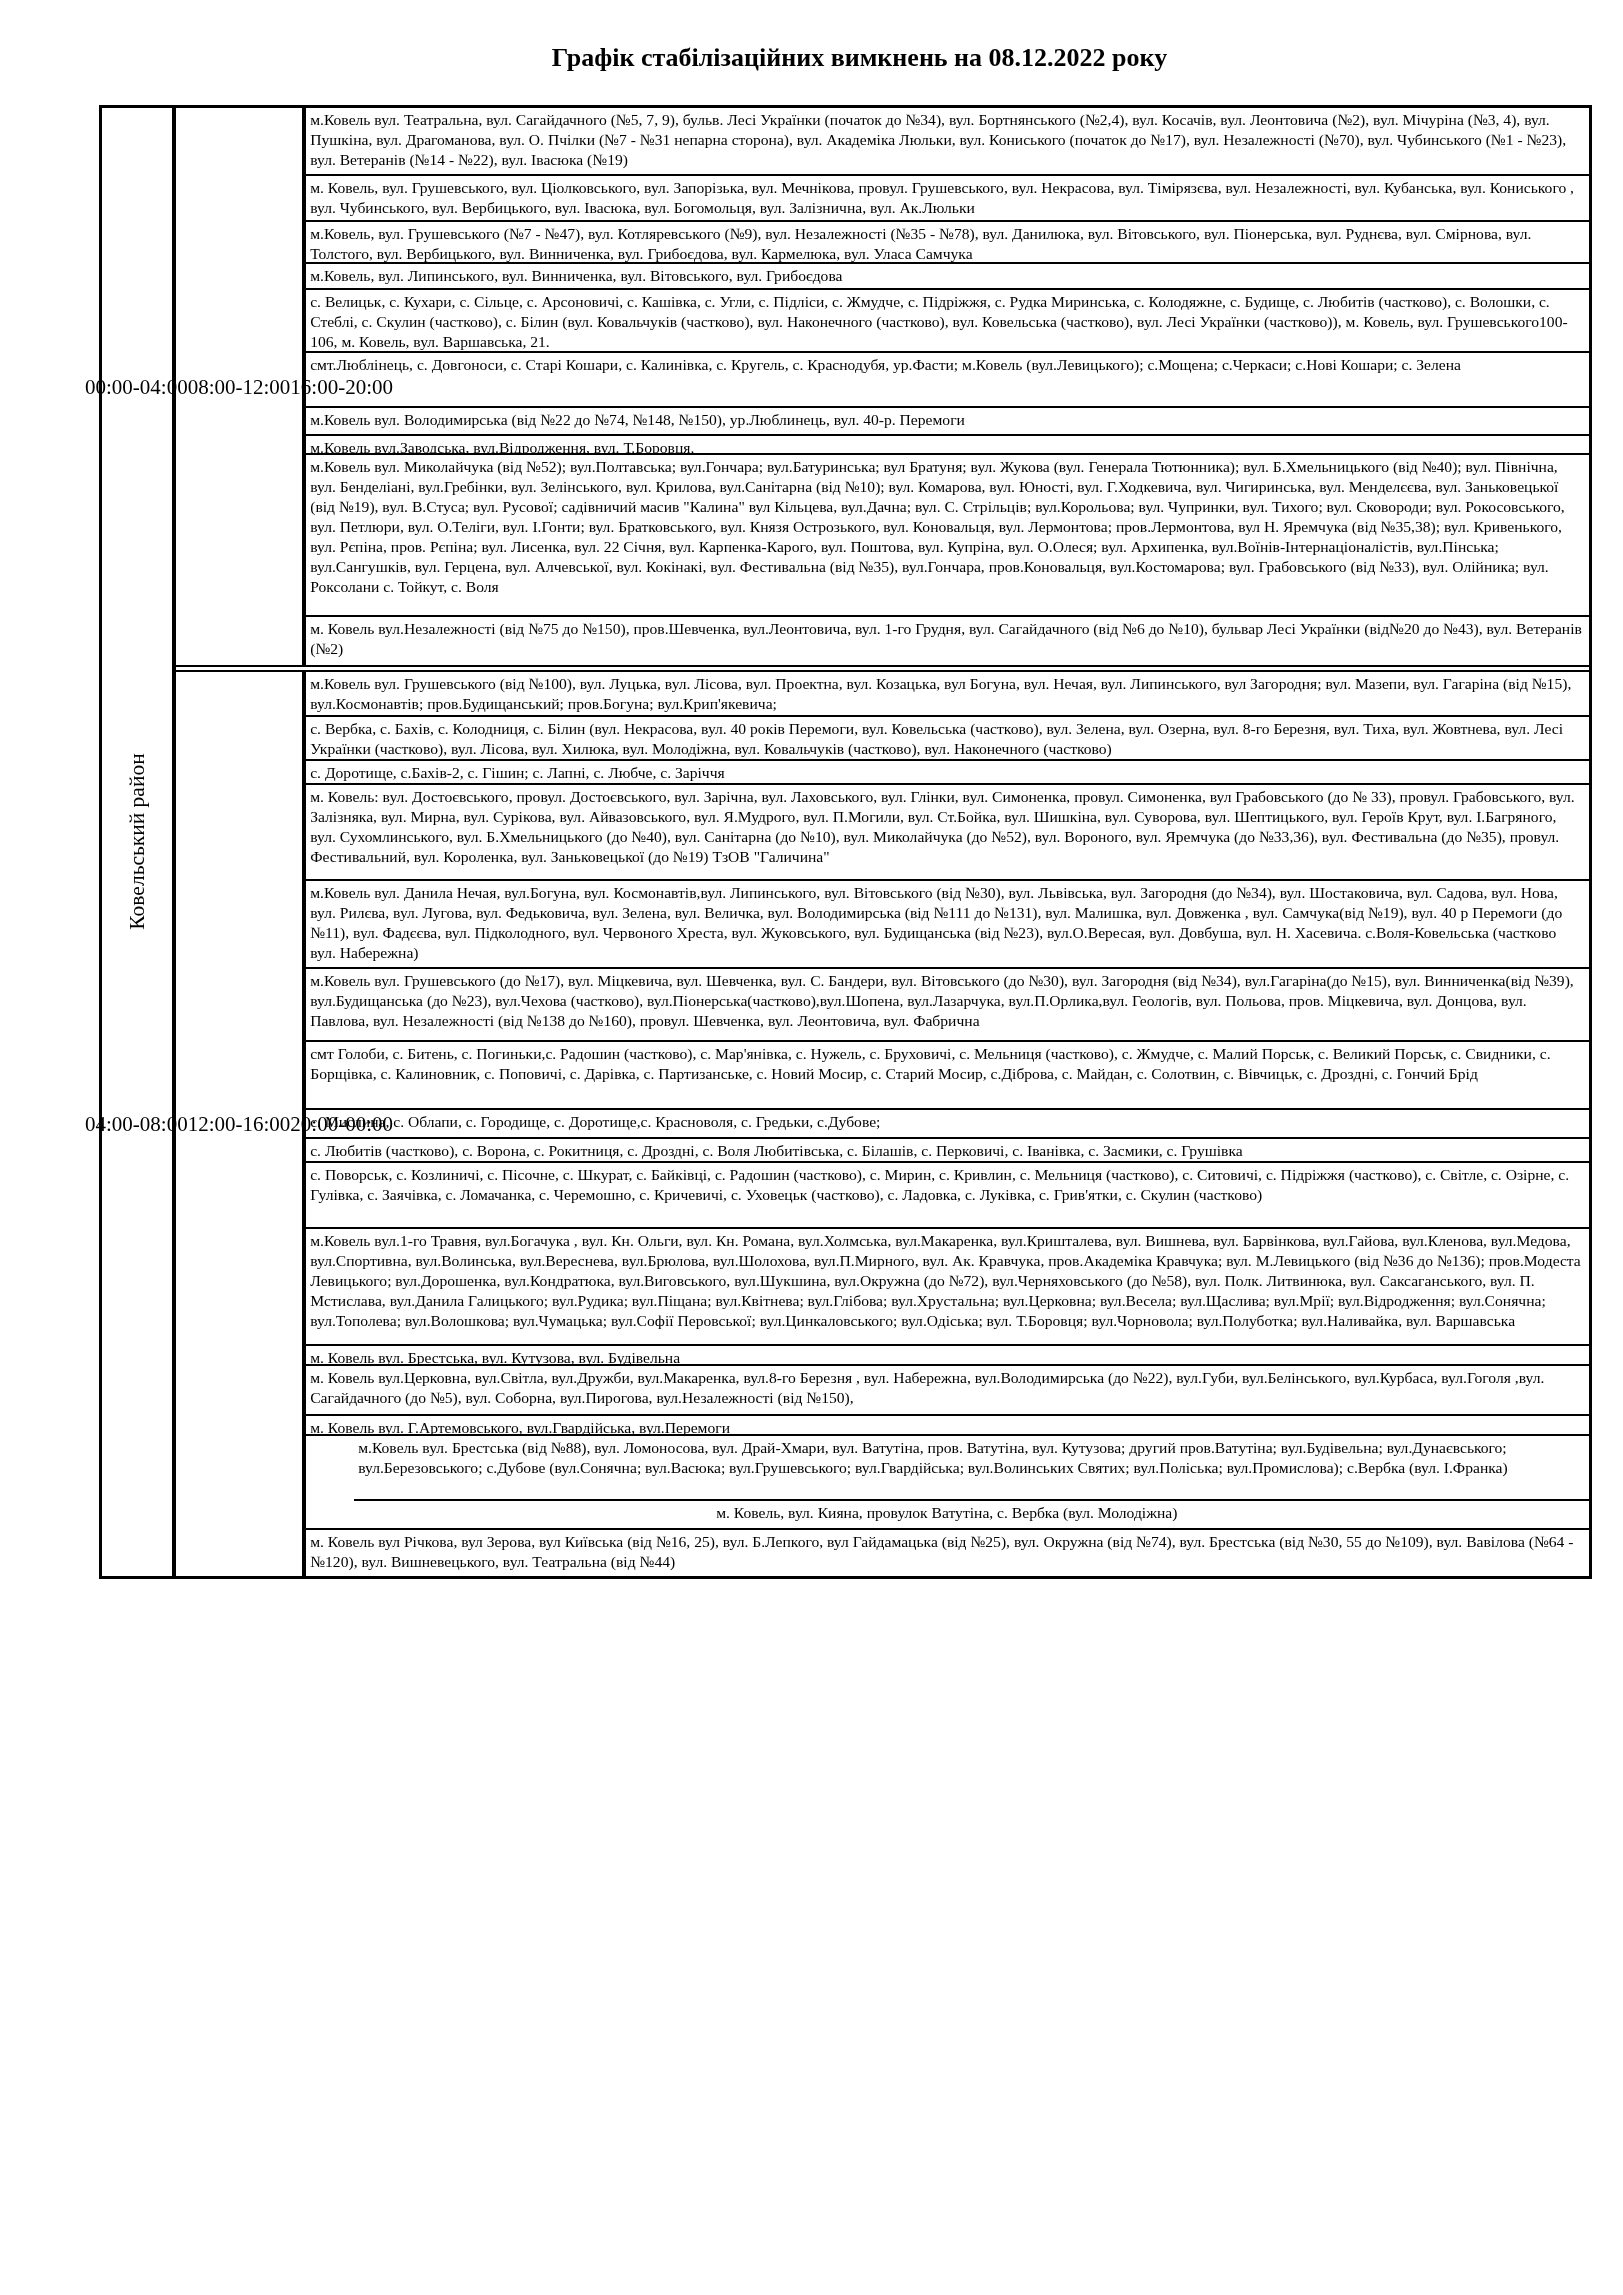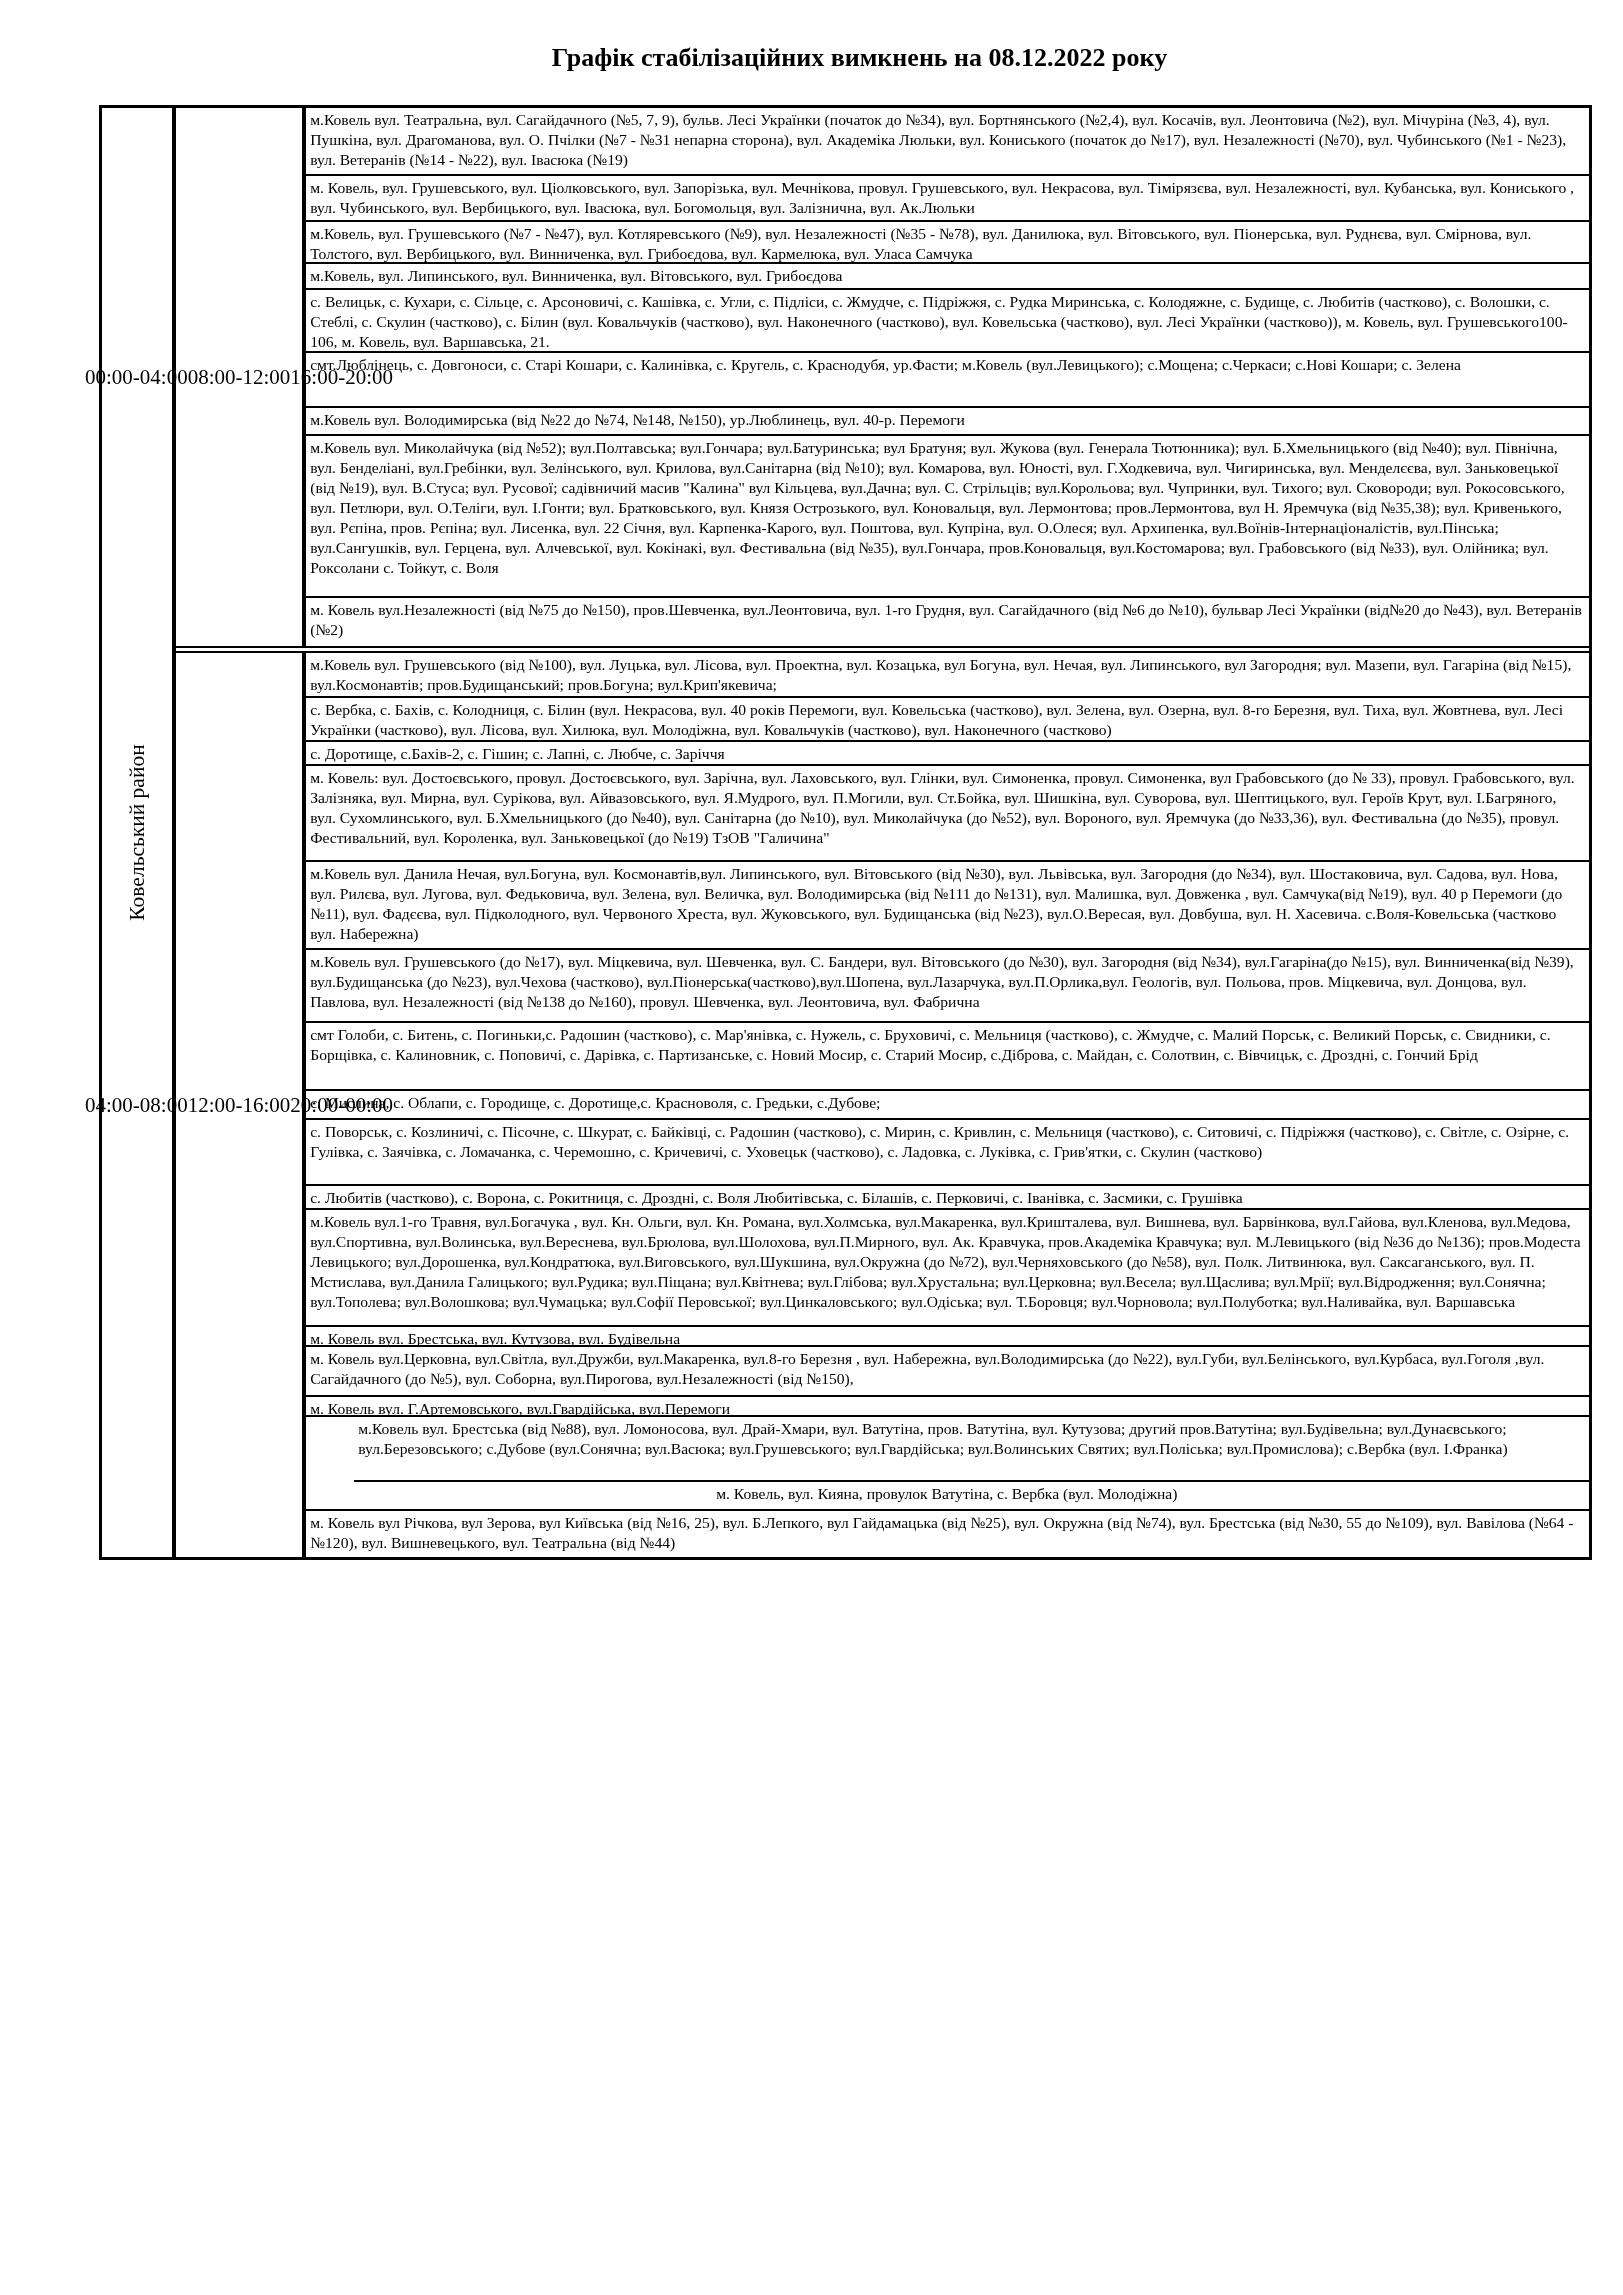--- a/index.html
+++ b/index.html
@@ -65,42 +65,43 @@
             <div class="time-line">16:00-20:00</div>
           </div>
         <div class="rows">
             <div class="row" style="height: 68px;">м.Ковель вул. Театральна, вул. Сагайдачного (№5, 7, 9), бульв. Лесі Українки (початок до №34), вул. Бортнянського (№2,4), вул. Косачів, вул. Леонтовича (№2), вул. Мічуріна (№3, 4), вул. Пушкіна, вул. Драгоманова, вул. О. Пчілки (№7 - №31 непарна сторона), вул. Академіка Люльки, вул. Кониського (початок до №17), вул. Незалежності (№70), вул. Чубинського (№1 - №23), вул. Ветеранів (№14 - №22), вул. Івасюка (№19)</div>
             <div class="row" style="height: 46px;">м. Ковель, вул. Грушевського, вул. Ціолковського, вул. Запорізька, вул. Мечнікова, провул. Грушевського, вул. Некрасова, вул. Тімірязєва, вул. Незалежності, вул. Кубанська, вул. Кониського , вул. Чубинського, вул. Вербицького, вул. Івасюка, вул. Богомольця, вул. Залізнична, вул. Ак.Люльки</div>
             <div class="row" style="height: 42px;">м.Ковель, вул. Грушевського (№7 - №47), вул. Котляревського (№9), вул. Незалежності (№35 - №78), вул. Данилюка, вул. Вітовського, вул. Піонерська, вул. Руднєва, вул. Смірнова, вул. Толстого, вул. Вербицького, вул. Винниченка, вул. Грибоєдова, вул. Кармелюка, вул. Уласа Самчука</div>
             <div class="row" style="height: 26px;">м.Ковель, вул. Липинського, вул. Винниченка, вул. Вітовського, вул. Грибоєдова</div>
             <div class="row" style="height: 63px;">с. Велицьк, с. Кухари, с. Сільце, с. Арсоновичі, с. Кашівка, с. Угли, с. Підліси, с. Жмудче, с. Підріжжя, с. Рудка Миринська, с. Колодяжне, с. Будище, с. Любитів (частково), с. Волошки, с. Стеблі, с. Скулин (частково), с. Білин (вул. Ковальчуків (частково), вул. Наконечного (частково), вул. Ковельська (частково), вул. Лесі Українки (частково)), м. Ковель, вул. Грушевського100-106, м. Ковель, вул. Варшавська, 21.</div>
             <div class="row" style="height: 55px;">смт.Люблінець, с. Довгоноси, с. Старі Кошари, с. Калинівка, с. Кругель, с. Краснодубя, ур.Фасти; м.Ковель (вул.Левицького); с.Мощена; с.Черкаси; с.Нові Кошари; с. Зелена</div>
             <div class="row" style="height: 28px;">м.Ковель вул. Володимирська (від №22 до №74, №148, №150), ур.Люблинець, вул. 40-р. Перемоги</div>
+            <div class="row" style="height: 19.4px;">м.Ковель вул.Заводська, вул.Відродження, вул. Т.Боровця.</div>
             <div class="row" style="height: 162px;">м.Ковель вул. Миколайчука (від №52); вул.Полтавська; вул.Гончара; вул.Батуринська; вул Братуня; вул. Жукова (вул. Генерала Тютюнника); вул. Б.Хмельницького (від №40); вул. Північна, вул. Бенделіані, вул.Гребінки, вул. Зелінського, вул. Крилова, вул.Санітарна (від №10); вул. Комарова, вул. Юності, вул. Г.Ходкевича, вул. Чигиринська, вул. Менделєєва, вул. Заньковецької (від №19), вул. В.Стуса; вул. Русової; садівничий масив "Калина" вул Кільцева, вул.Дачна; вул. С. Стрільців; вул.Корольова; вул. Чупринки, вул. Тихого; вул. Сковороди; вул. Рокосовського, вул. Петлюри, вул. О.Теліги, вул. І.Гонти; вул. Братковського, вул. Князя Острозького, вул. Коновальця, вул. Лермонтова; пров.Лермонтова, вул Н. Яремчука (від №35,38); вул. Кривенького, вул. Рєпіна, пров. Рєпіна; вул. Лисенка, вул. 22 Січня, вул. Карпенка-Карого, вул. Поштова, вул. Купріна, вул. О.Олеся; вул. Архипенка, вул.Воїнів-Інтернаціоналістів, вул.Пінська; вул.Сангушків, вул. Герцена, вул. Алчевської, вул. Кокінакі, вул. Фестивальна (від №35), вул.Гончара, пров.Коновальця, вул.Костомарова; вул. Грабовського (від №33), вул. Олійника; вул. Роксолани с. Тойкут, с. Воля</div>
             <div class="row" style="height: 48px;">м. Ковель вул.Незалежності (від №75 до №150), пров.Шевченка, вул.Леонтовича, вул. 1-го Грудня, вул. Сагайдачного (від №6 до №10), бульвар Лесі Українки (від№20 до №43), вул. Ветеранів (№2)</div>
           </div>
       </section>
 
       <section class="sec sec2">
         <div class="time">
             <div class="time-line">04:00-08:00</div>
             <div class="time-line">12:00-16:00</div>
             <div class="time-line">20:00-00:00</div>
           </div>
         <div class="rows">
             <div class="row" style="height: 45px;">м.Ковель вул. Грушевського (від №100), вул. Луцька, вул. Лісова, вул. Проектна, вул. Козацька, вул Богуна, вул. Нечая, вул. Липинського, вул Загородня; вул. Мазепи, вул. Гагаріна (від №15), вул.Космонавтів; пров.Будищанський; пров.Богуна; вул.Крип'якевича;</div>
             <div class="row" style="height: 44px;">с. Вербка, с. Бахів, с. Колодниця, с. Білин (вул. Некрасова, вул. 40 років Перемоги, вул. Ковельська (частково), вул. Зелена, вул. Озерна, вул. 8-го Березня, вул. Тиха, вул. Жовтнева, вул. Лесі Українки (частково), вул. Лісова, вул. Хилюка, вул. Молодіжна, вул. Ковальчуків (частково), вул. Наконечного (частково)</div>
             <div class="row" style="height: 23.6px;">с. Доротище, с.Бахів-2, с. Гішин; с. Лапні, с. Любче, с. Заріччя</div>
             <div class="row" style="height: 96px;">м. Ковель: вул. Достоєвського, провул. Достоєвського, вул. Зарічна, вул. Лаховського, вул. Глінки, вул. Симоненка, провул. Симоненка, вул Грабовського (до № 33), провул. Грабовського, вул. Залізняка, вул. Мирна, вул. Сурікова, вул. Айвазовського, вул. Я.Мудрого, вул. П.Могили, вул. Ст.Бойка, вул. Шишкіна, вул. Суворова, вул. Шептицького, вул. Героїв Крут, вул. І.Багряного,  вул. Сухомлинського, вул. Б.Хмельницького (до №40), вул. Санітарна (до №10), вул. Миколайчука (до №52), вул. Вороного, вул. Яремчука (до №33,36), вул. Фестивальна (до №35), провул. Фестивальний, вул. Короленка, вул. Заньковецької (до №19) ТзОВ "Галичина"</div>
             <div class="row" style="height: 88px;">м.Ковель вул. Данила Нечая, вул.Богуна, вул. Космонавтів,вул. Липинського, вул. Вітовського (від №30), вул. Львівська, вул. Загородня (до №34), вул. Шостаковича, вул. Садова, вул. Нова, вул. Рилєва, вул. Лугова, вул. Федьковича, вул. Зелена, вул. Величка, вул. Володимирська (від №111 до №131), вул. Малишка, вул. Довженка , вул. Самчука(від №19), вул. 40 р Перемоги (до №11), вул. Фадєєва, вул. Підколодного, вул. Червоного Хреста, вул. Жуковського, вул. Будищанська (від №23), вул.О.Вересая, вул. Довбуша, вул. Н. Хасевича.     с.Воля-Ковельська (частково вул. Набережна)</div>
             <div class="row" style="height: 73px;">м.Ковель вул. Грушевського (до №17), вул. Міцкевича, вул. Шевченка, вул. С. Бандери, вул. Вітовського (до №30), вул. Загородня  (від №34), вул.Гагаріна(до №15), вул. Винниченка(від №39), вул.Будищанська (до №23), вул.Чехова (частково), вул.Піонерська(частково),вул.Шопена, вул.Лазарчука, вул.П.Орлика,вул. Геологів, вул. Польова, пров. Міцкевича, вул. Донцова, вул. Павлова, вул. Незалежності (від №138 до №160), провул. Шевченка, вул. Леонтовича, вул. Фабрична</div>
             <div class="row" style="height: 68px;">смт Голоби, с. Битень, с. Погиньки,с. Радошин (частково), с. Мар'янівка, с. Нужель, с. Бруховичі, с. Мельниця (частково), с. Жмудче, с. Малий Порськ, с. Великий Порськ, с. Свидники, с. Борщівка, с. Калиновник, с. Поповичі, с. Дарівка, с. Партизанське, с. Новий Мосир, с. Старий Мосир, с.Діброва, с. Майдан, с. Солотвин, с. Вівчицьк, с. Дроздні, с. Гончий Брід</div>
             <div class="row" style="height: 29px;">с. Мислина, с. Облапи, с. Городище, с. Доротище,с. Красноволя, с. Гредьки, с.Дубове;</div>
+            <div class="row" style="height: 24px;">с. Любитів (частково), с. Ворона, с. Рокитниця, с. Дроздні, с. Воля Любитівська, с. Білашів, с. Перковичі, с. Іванівка, с. Засмики, с. Грушівка</div>
             <div class="row" style="height: 66px;">с. Поворськ, с. Козлиничі, с. Пісочне, с. Шкурат, с. Байківці, с. Радошин (частково), с. Мирин, с. Кривлин, с. Мельниця (частково), с. Ситовичі, с. Підріжжя (частково), с. Світле, с. Озірне, с. Гулівка, с. Заячівка, с. Ломачанка, с. Черемошно, с. Кричевичі, с. Уховецьк (частково), с. Ладовка, с. Луківка, с. Грив'ятки, с. Скулин (частково)</div>
-            <div class="row" style="height: 24px;">с. Любитів (частково), с. Ворона, с. Рокитниця, с. Дроздні, с. Воля Любитівська, с. Білашів, с. Перковичі, с. Іванівка, с. Засмики, с. Грушівка</div>
             <div class="row" style="height: 117px;">м.Ковель вул.1-го Травня, вул.Богачука , вул. Кн. Ольги, вул. Кн. Романа, вул.Холмська, вул.Макаренка, вул.Кришталева, вул. Вишнева, вул. Барвінкова, вул.Гайова, вул.Кленова, вул.Медова, вул.Спортивна, вул.Волинська, вул.Вереснева, вул.Брюлова, вул.Шолохова, вул.П.Мирного, вул. Ак. Кравчука, пров.Академіка Кравчука;  вул. М.Левицького (від №36 до №136); пров.Модеста Левицького; вул.Дорошенка, вул.Кондратюка, вул.Виговського, вул.Шукшина, вул.Окружна (до №72), вул.Черняховського (до №58), вул. Полк. Литвинюка, вул. Саксаганського, вул. П. Мстислава, вул.Данила Галицького; вул.Рудика; вул.Піщана; вул.Квітнева; вул.Глібова; вул.Хрустальна; вул.Церковна; вул.Весела; вул.Щаслива; вул.Мрії; вул.Відродження; вул.Сонячна; вул.Тополева; вул.Волошкова; вул.Чумацька; вул.Софії Перовської; вул.Цинкаловського; вул.Одіська; вул. Т.Боровця; вул.Чорновола; вул.Полуботка; вул.Наливайка, вул. Варшавська</div>
             <div class="row" style="height: 20px;">м. Ковель вул. Брестська, вул. Кутузова, вул. Будівельна</div>
             <div class="row" style="height: 50px;">м. Ковель вул.Церковна, вул.Світла, вул.Дружби, вул.Макаренка, вул.8-го Березня , вул. Набережна, вул.Володимирська (до №22), вул.Губи, вул.Белінського, вул.Курбаса, вул.Гоголя ,вул. Сагайдачного (до №5), вул. Соборна, вул.Пирогова, вул.Незалежності (від №150),</div>
             <div class="row" style="height: 20px;">м. Ковель вул. Г.Артемовського, вул.Гвардійська, вул.Перемоги</div>
             <div class="row" style="height: 65px; margin-left: 48px;">м.Ковель вул. Брестська (від №88), вул. Ломоносова, вул. Драй-Хмари, вул. Ватутіна, пров. Ватутіна, вул. Кутузова; другий пров.Ватутіна; вул.Будівельна; вул.Дунаєвського; вул.Березовського; с.Дубове (вул.Сонячна; вул.Васюка; вул.Грушевського; вул.Гвардійська; вул.Волинських Святих; вул.Поліська; вул.Промислова); с.Вербка (вул. І.Франка)</div>
             <div class="row" style="height: 29px; text-align: center;">м. Ковель, вул. Кияна, провулок Ватутіна, с. Вербка (вул. Молодіжна)</div>
             <div class="row" style="height: 46px;">м. Ковель вул Річкова, вул Зерова, вул Київська (від №16, 25), вул. Б.Лепкого, вул Гайдамацька (від №25), вул. Окружна (від №74), вул. Брестська (від №30, 55 до №109), вул. Вавілова (№64 - №120), вул. Вишневецького, вул. Театральна (від №44)</div>
           </div>
       </section>
 

